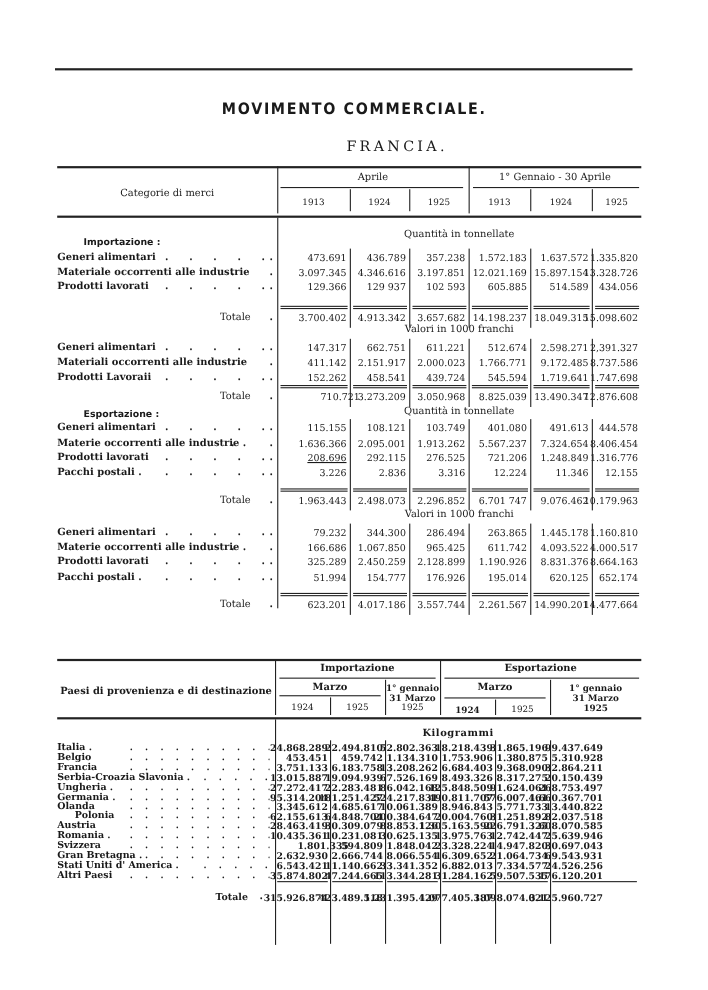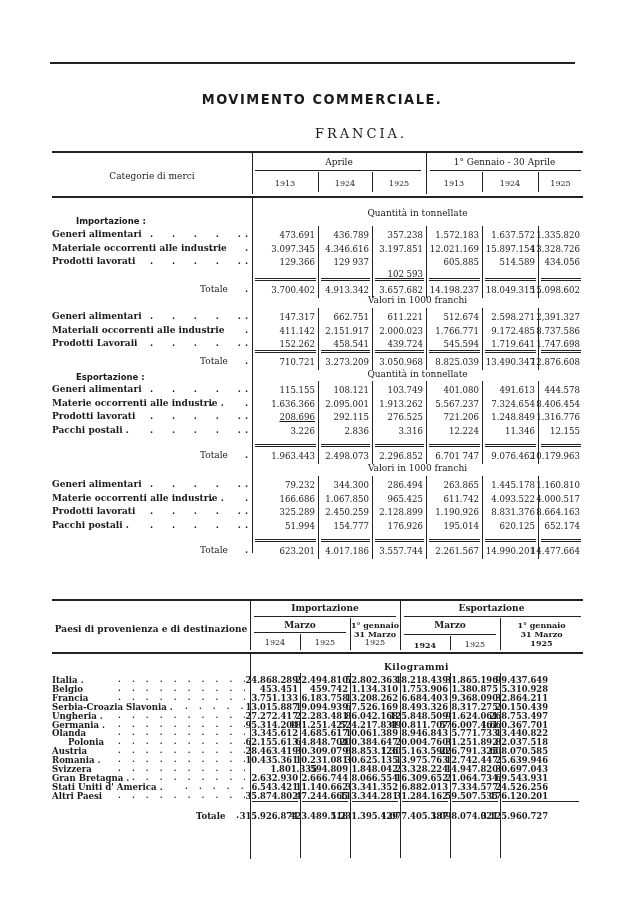--- a/index.html
+++ b/index.html
@@ -80,21 +80,21 @@
       <div class="num" style="right: 329px; top: 243.5px;">3.097.345</div>
       <div class="num" style="right: 275px; top: 243.5px;">4.346.616</div>
       <div class="num" style="right: 221px; top: 243.5px;">3.197.851</div>
       <div class="num" style="right: 165px; top: 243.5px;">12.021.169</div>
       <div class="num" style="right: 109px; top: 243.5px;">15.897.154</div>
       <div class="num" style="right: 64px; top: 243.5px;">13.328.726</div>
       <div class="lbl" style="left: 52px; top: 256px;">Prodotti lavorati</div>
       <div class="dots" style="left: 245px; top: 256px;">.</div>
       <div class="num" style="right: 329px; top: 257px;">129.366</div>
       <div class="num" style="right: 275px; top: 257px;">129 937</div>
-      <div class="num" style="right: 221px; top: 257px; margin-top: 12px;">102 593</div>
+      <div class="num" style="right: 221px; top: 257px;">102 593</div>
       <div class="num" style="right: 165px; top: 257px;">605.885</div>
       <div class="num" style="right: 109px; top: 257px;">514.589</div>
       <div class="num" style="right: 64px; top: 257px;">434.056</div>
       <div class="vrule" style="left: 318px; top: 226px; height: 72px;"></div>
       <div class="vrule" style="left: 372px; top: 226px; height: 72px;"></div>
       <div class="vrule" style="left: 426px; top: 226px; height: 72px;"></div>
       <div class="vrule" style="left: 482px; top: 226px; height: 72px;"></div>
       <div class="vrule" style="left: 538px; top: 226px; height: 72px;"></div>
       <div class="hrule" style="left: 255px; top: 278px; width: 61px; height: 1px;"></div>
       <div class="hrule" style="left: 255px; top: 280px; width: 61px; height: 1px;"></div>
@@ -156,21 +156,21 @@
       <div class="hrule" style="left: 375px; top: 350px; width: 49px; height: 1px;"></div>
       <div class="hrule" style="left: 375px; top: 352px; width: 49px; height: 1px;"></div>
       <div class="hrule" style="left: 429px; top: 350px; width: 51px; height: 1px;"></div>
       <div class="hrule" style="left: 429px; top: 352px; width: 51px; height: 1px;"></div>
       <div class="hrule" style="left: 485px; top: 350px; width: 51px; height: 1px;"></div>
       <div class="hrule" style="left: 485px; top: 352px; width: 51px; height: 1px;"></div>
       <div class="hrule" style="left: 541px; top: 350px; width: 40px; height: 1px;"></div>
       <div class="hrule" style="left: 541px; top: 352px; width: 40px; height: 1px;"></div>
       <div class="lbl lbl-plain" style="left: 200px; top: 356px;">Totale</div>
       <div class="dots" style="left: 245px; top: 356px;">.</div>
-      <div class="num" style="right: 329px; top: 357px; text-align: center;">710.721</div>
+      <div class="num" style="right: 317px; top: 357px; text-align: center;">710.721</div>
       <div class="num" style="right: 275px; top: 357px;">3.273.209</div>
       <div class="num" style="right: 221px; top: 357px;">3.050.968</div>
       <div class="num" style="right: 165px; top: 357px;">8.825.039</div>
       <div class="num" style="right: 109px; top: 357px;">13.490.347</div>
       <div class="num" style="right: 64px; top: 357px;">12.876.608</div>
       <div class="dots" style="left: 150px; top: 311px;">.      .      .      .      .</div>
       <div class="dots" style="left: 210px; top: 324.5px;">.</div>
       <div class="dots" style="left: 150px; top: 338px;">.      .      .      .      .</div>
       <div class="sect" style="left: 76px; top: 372px;">Esportazione :</div>
       <div class="subhead" style="left: 252px; width: 331px; top: 369px;">Quantità in tonnellate</div>

